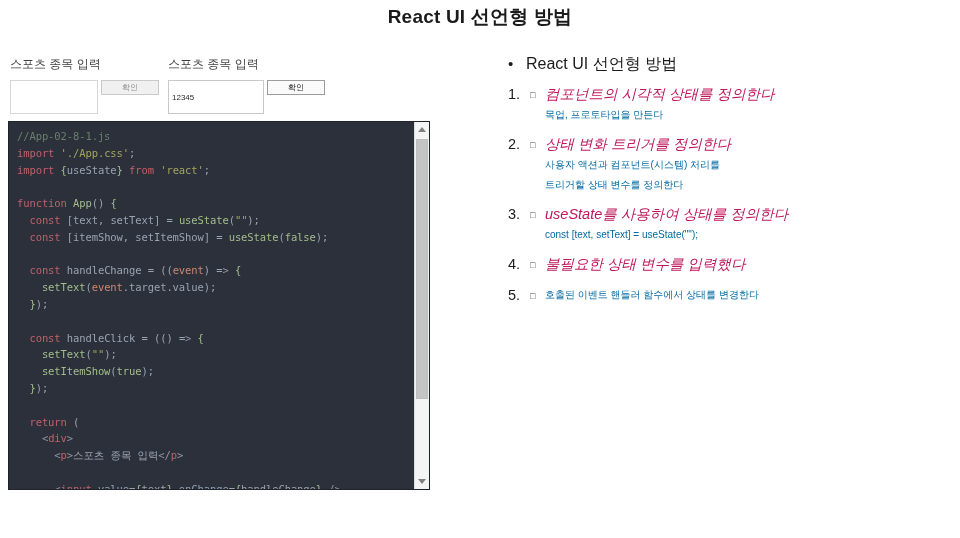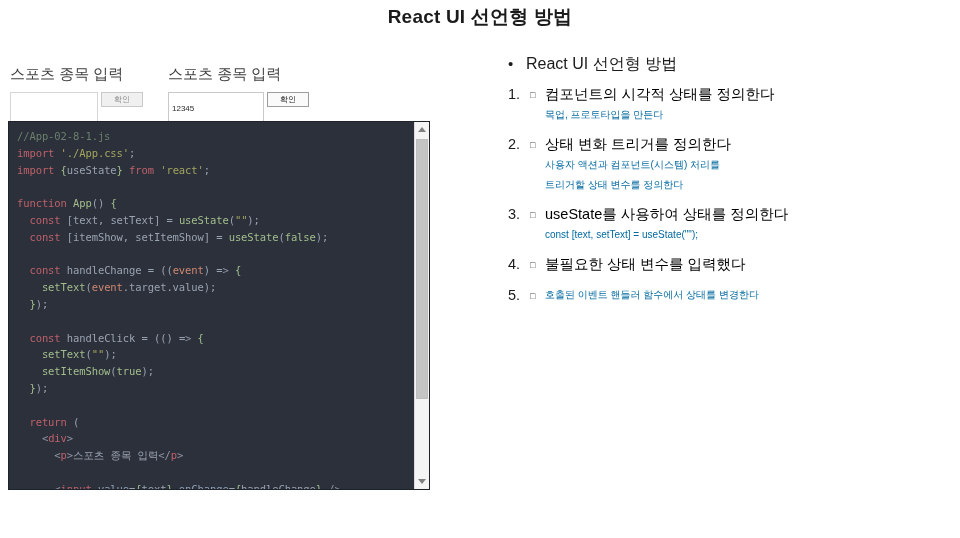--- a/index.html
+++ b/index.html
@@ -32,23 +32,23 @@
   .demo-area {
     position: absolute;
     top: 58px;
     font-size: 9px;
     color: #3d3d3d;
   }
   #demo-before { left: 10px; width: 150px; }
   #demo-after  { left: 168px; width: 160px; }
 
   .demo-label {
-    font-size: 15px;
+    font-size: 12px;
     color: #3f3f3f;
-    margin: 8px 0 9px 0;
+    margin: 0 0 9px 0;
     line-height: 1.1;
     white-space: nowrap;
   }
   .demo-row { display: flex; align-items: flex-start; }
 
   .demo-input {
     height: 15px;
     border: 1px solid #c9c9c9;
     background: #ffffff;
     font-size: 8px;
@@ -57,21 +57,21 @@
     padding: 16px 3px;
     line-height: 13px;
     outline: none;
   }
   #demo-before .demo-input { width: 88px; border-color: #d6d6d6; }
   #demo-after  .demo-input { width: 96px; }
 
   .demo-btn {
     height: 15px;
     margin-left: 3px;
-    padding: 0 12px;
+    padding: 0 20px;
     font-size: 8px;
     font-family: "Liberation Sans", sans-serif;
     line-height: 13px;
     border: 1px solid #c9c9c9;
     background: #f0f0f0;
     color: #909090;
     cursor: default;
   }
   .demo-btn.active {
     border-color: #9c9c9c;
@@ -197,22 +197,23 @@
     width: 15px;
     font-size: 9px;
     line-height: 22px;
     color: #4a4a4a;
     text-align: left;
   }
   .num-body { flex: 1 1 auto; }
   .num-line1 {
     font-size: 14.5px;
     line-height: 21px;
-    color: #000000;
+    color: #be185d;
     white-space: nowrap;
+    font-style: italic;
   }
   .num-line2 {
     font-size: 10px;
     line-height: 20px;
     color: #0369a1;
     white-space: nowrap;
   }
 </style>
 </head>
 <body>

